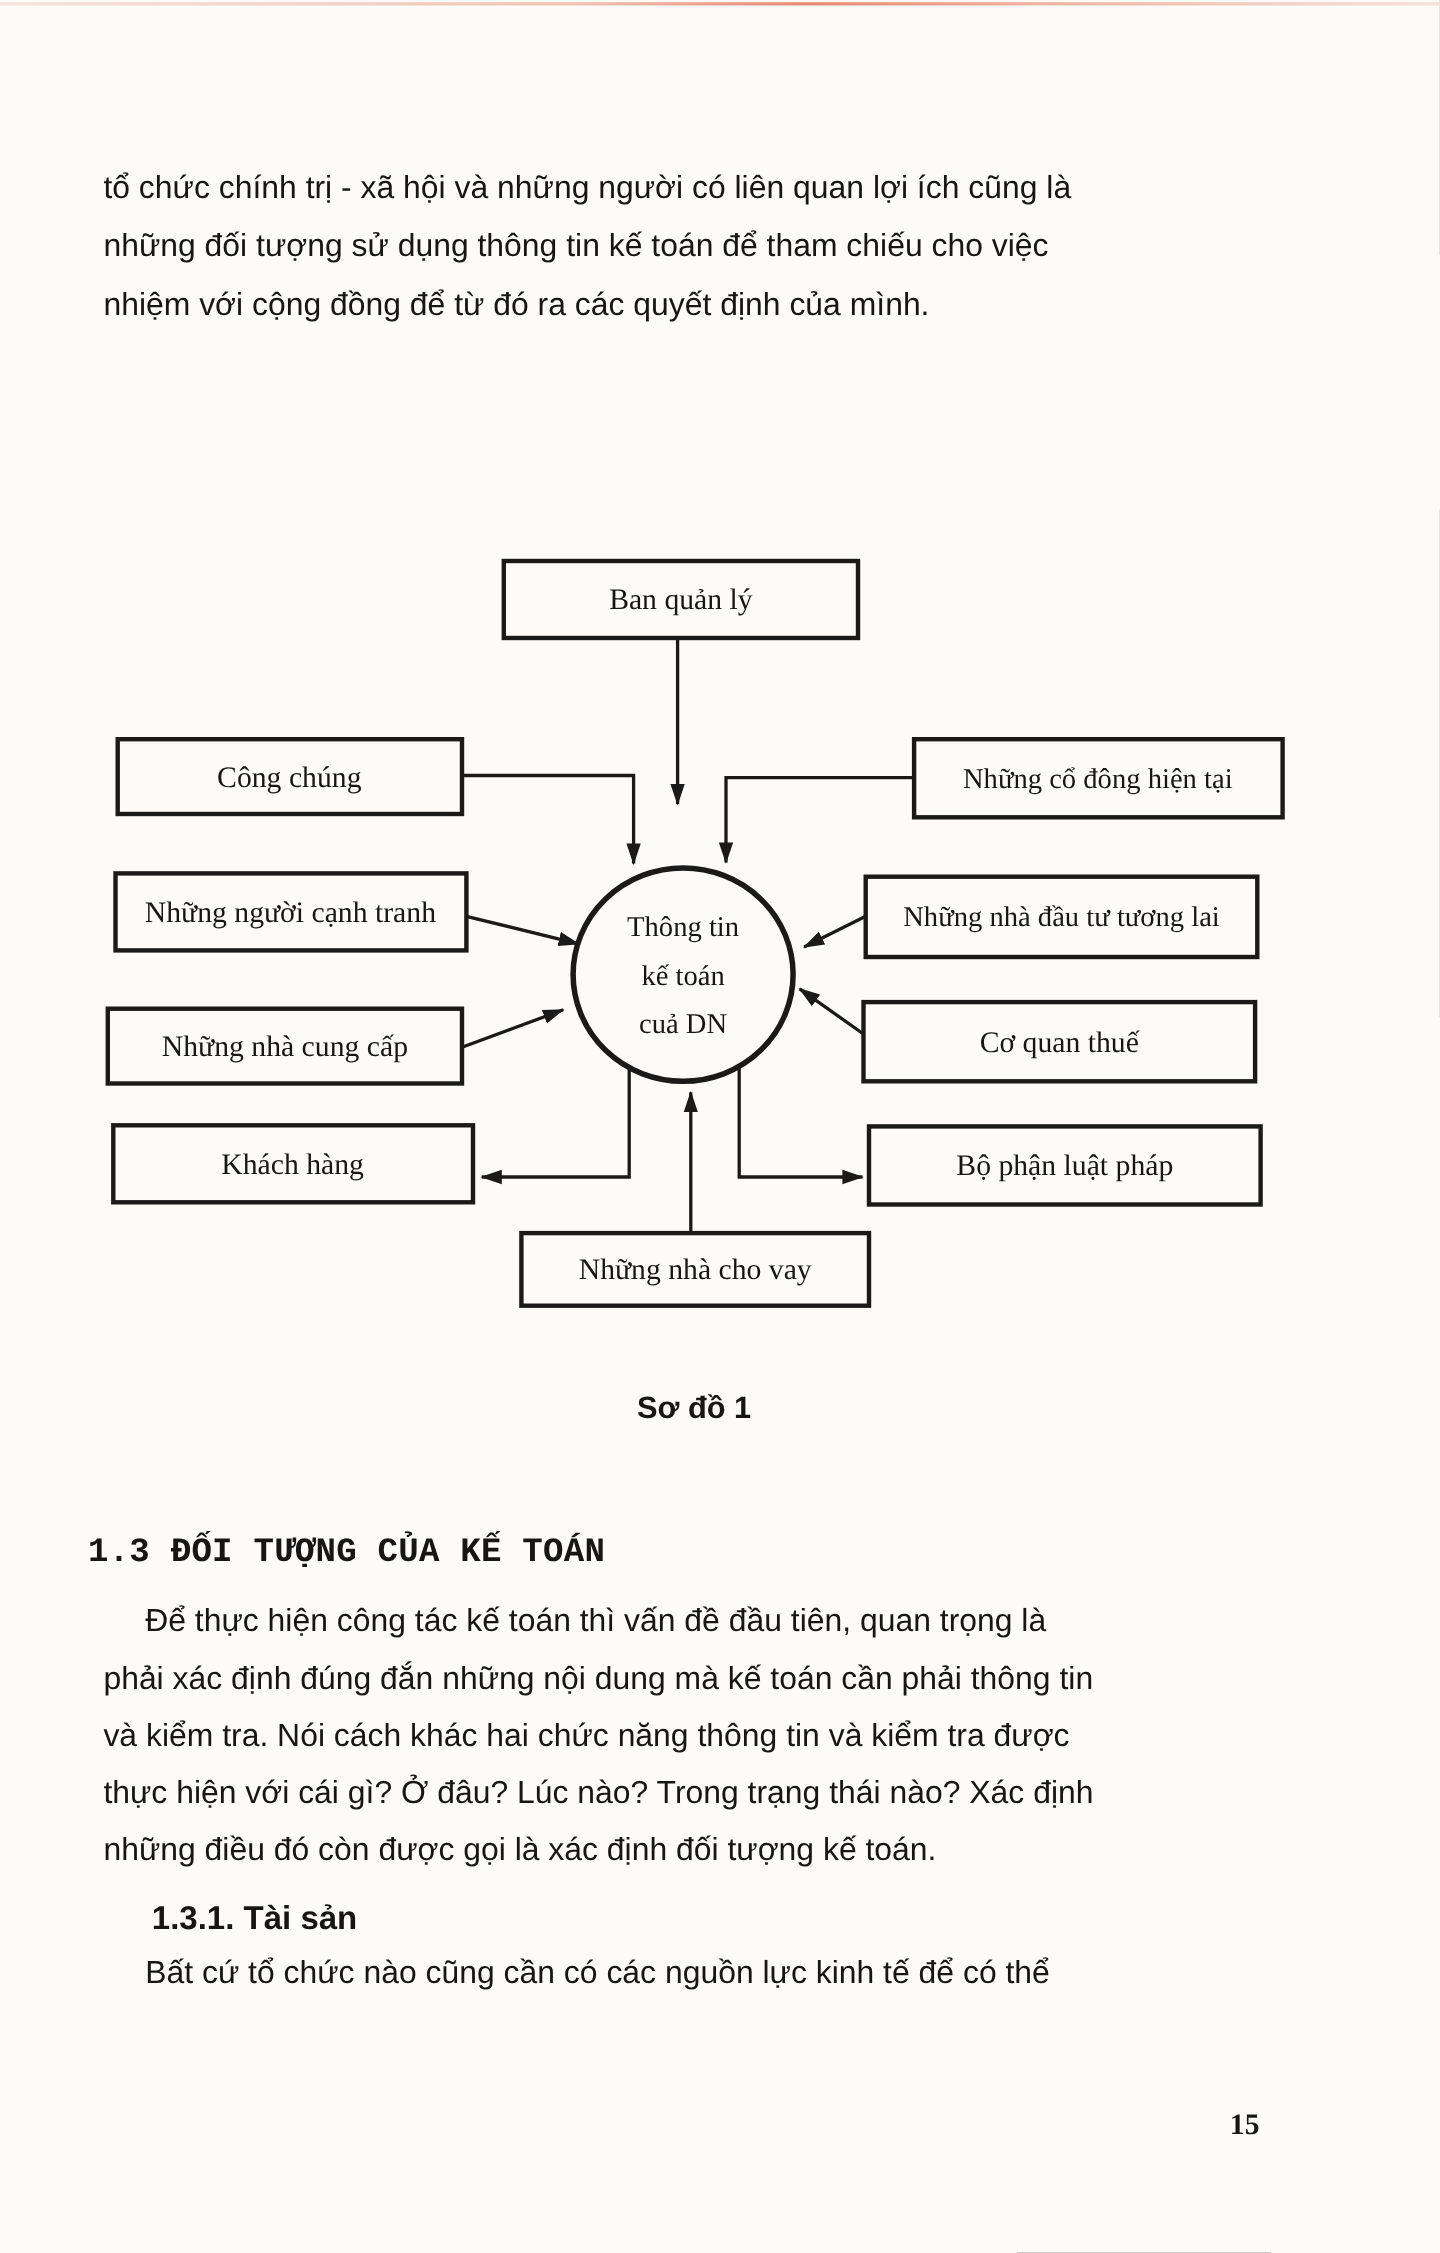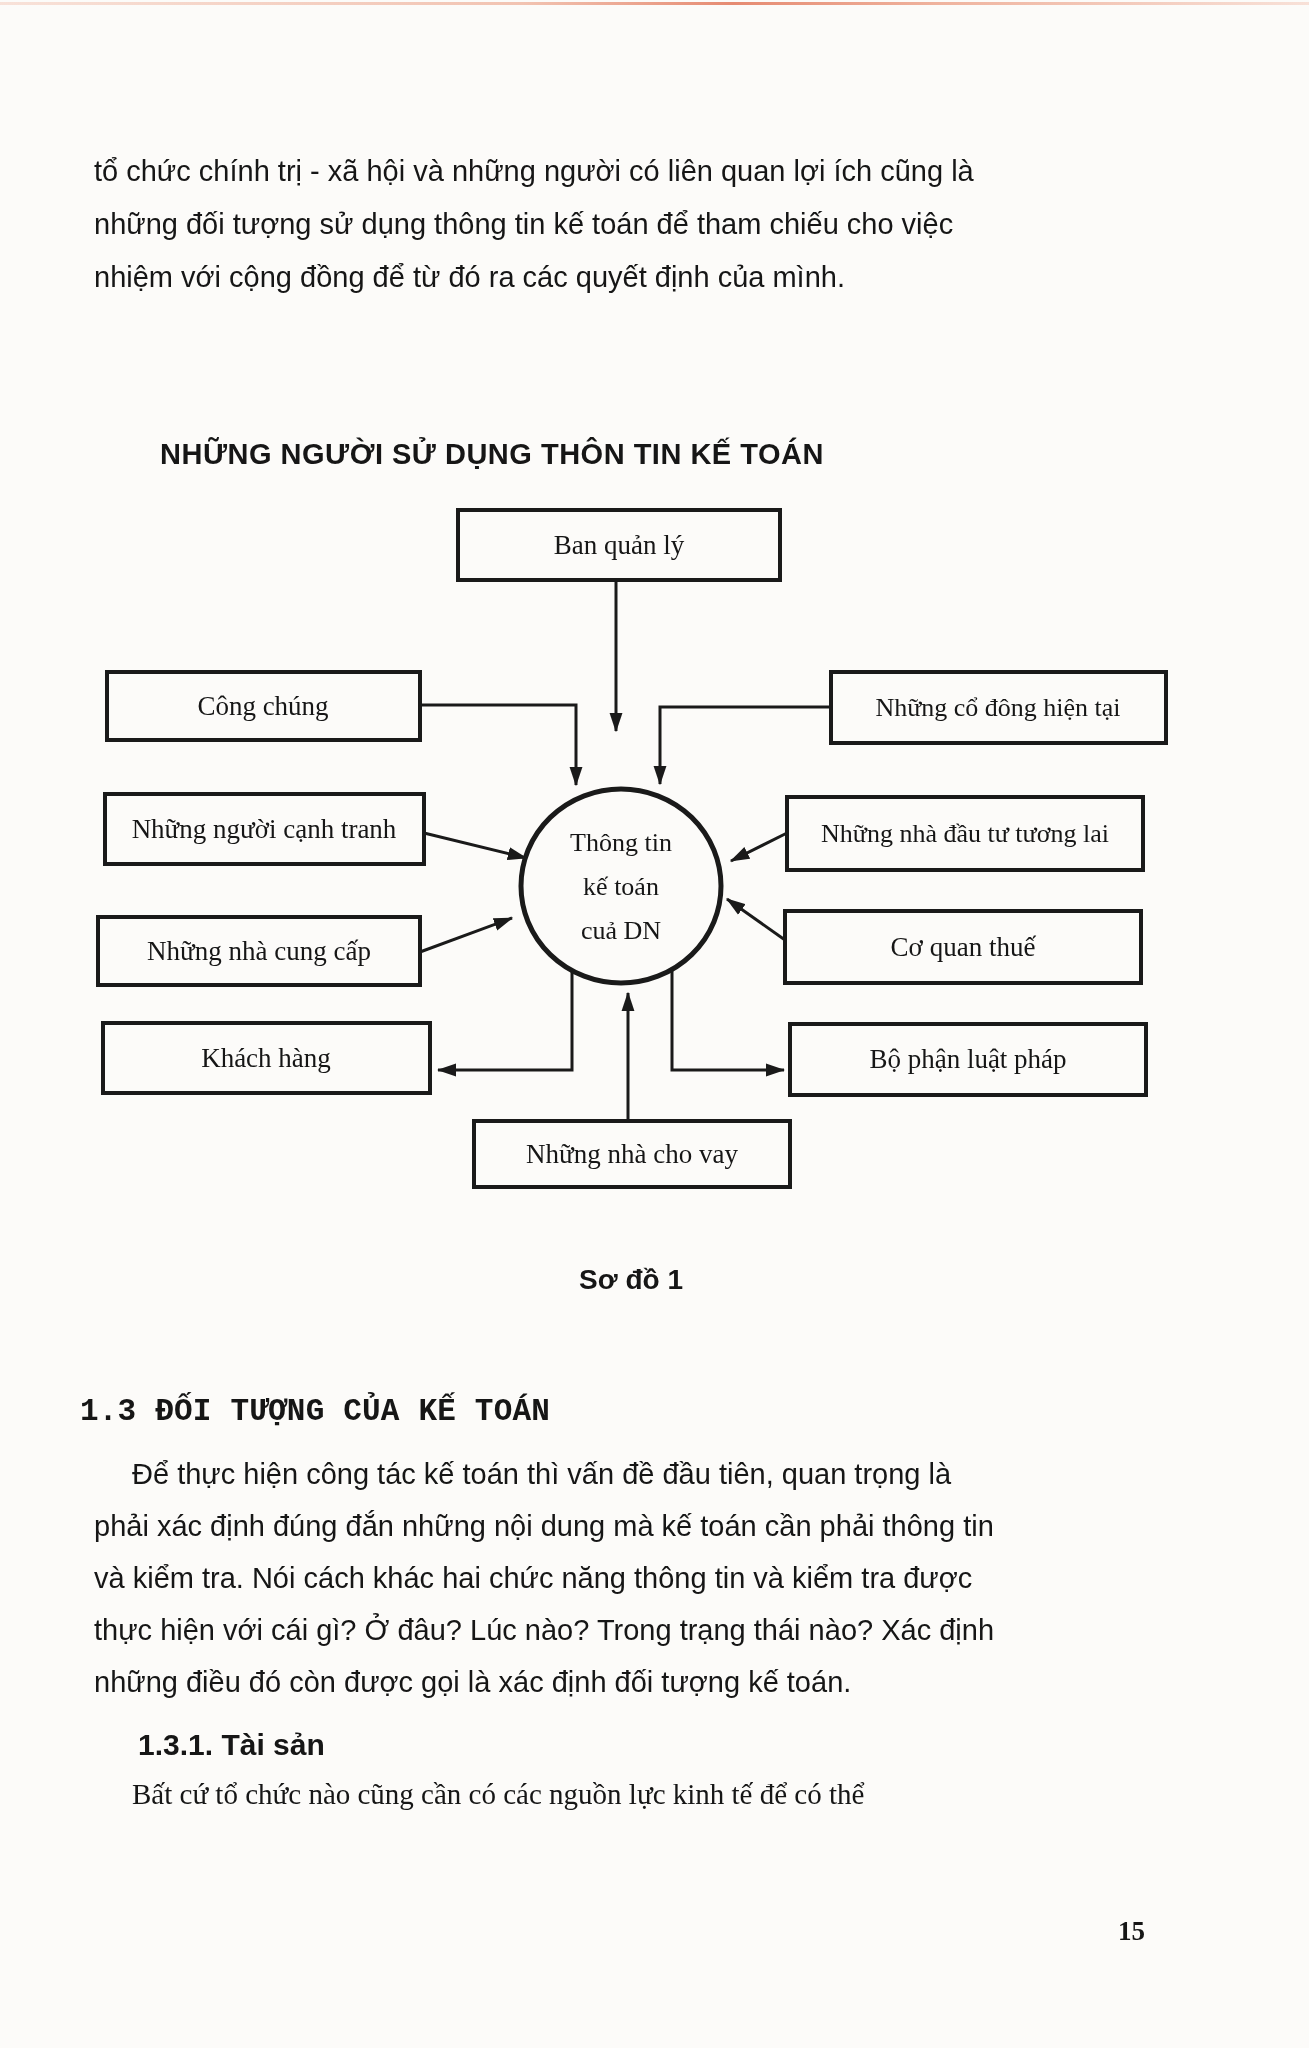--- a/index.html
+++ b/index.html
@@ -41,40 +41,39 @@
   }
   .sec-heading{
     position:absolute;top:1394px;left:80px;margin:0;
     font-size:31px;font-weight:bold;letter-spacing:.2px;font-family:Liberation Mono, monospace;
   }
   .para-sec{top:1448px;line-height:52px;}
   .sub-heading{
     position:absolute;top:1712px;left:122px;margin:16px;
     font-size:30px;font-weight:bold;
   }
-  .para-sub{top:1768px;font-family:Liberation Serif, serif;}
+  .para-sub{top:1768px;}
   .page-number{
     position:absolute;top:1916px;left:1118px;
     font-family:"Liberation Serif",serif;font-weight:bold;font-size:27px;
   }
 </style>
 </head>
 <body>
 
 <div class="page">
 
   <div class="top-scan-line"></div>
 
   <div class="para para-intro">
     <div class="jline">tổ chức chính trị - xã hội và những người có liên quan lợi ích cũng là</div>
     <div class="jline">những đối tượng sử dụng thông tin kế toán để tham chiếu cho việc</div>
     <div class="jline last">nhiệm với cộng đồng để từ đó ra các quyết định của mình.</div>
   </div>
 
-  <div class="diagram-title">NHỮNG NGƯỜI SỬ DỤNG THÔN TIN KẾ TOÁN</div>
 
   <svg class="diagram-svg" viewBox="0 495 1309 710">
     <defs>
       <marker id="ah" viewBox="0 0 6 4" markerWidth="6.5" markerHeight="4.6" refX="5.6" refY="2" orient="auto" markerUnits="strokeWidth">
         <path d="M0,0 L6,2 L0,4 Z" fill="#1a1a1a"></path>
       </marker>
     </defs>
 
     <path class="conn" d="M616,581 L616,731" marker-end="url(#ah)"></path>
     <path class="conn" d="M420,705 L576,705 L576,785" marker-end="url(#ah)"></path>

